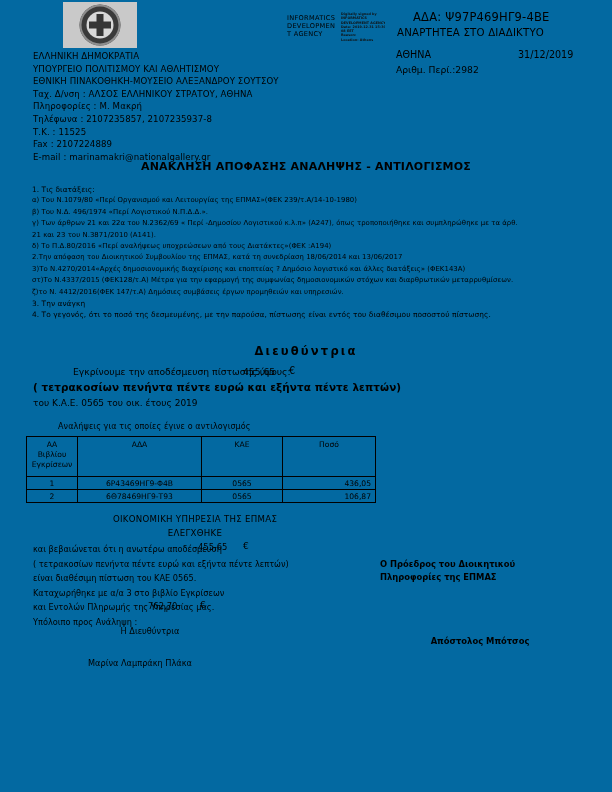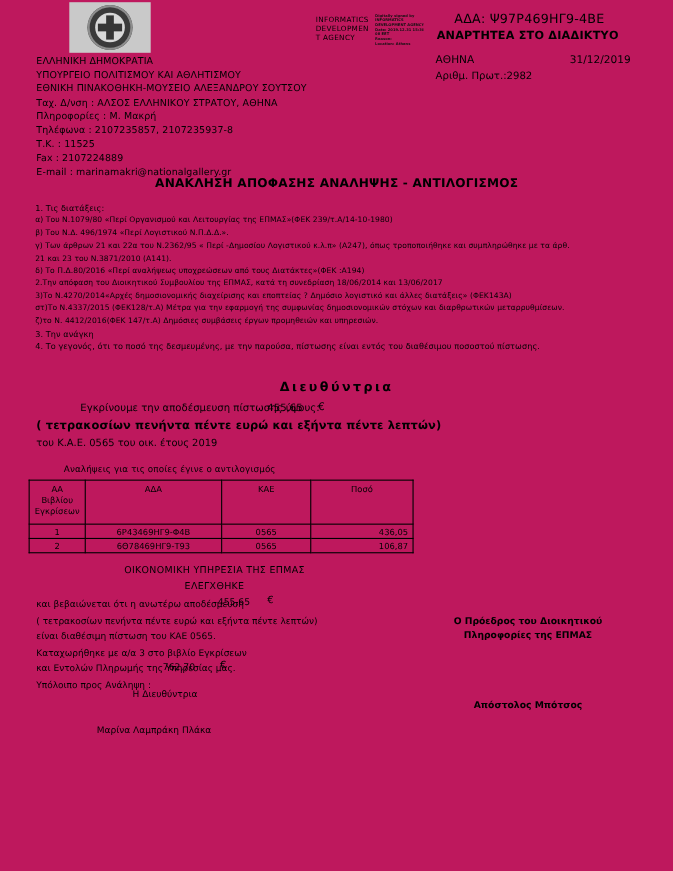--- a/index.html
+++ b/index.html
@@ -8,21 +8,21 @@
     background: #ffffff;
   }
   body {
     font-family: "DejaVu Sans", "Liberation Sans", sans-serif;
     color: #000000;
   }
   #page {
     position: relative;
     width: 612px;
     height: 792px;
-    background: #be185d;
+    background: #0369a1;
     overflow: hidden;
   }
   .abs { position: absolute; }
   .nowrap { white-space: nowrap; }
 
   
   #emblem {
     left: 63px; top: 2px;
     width: 74px; height: 46px;
     background: #c9c9c9;
@@ -73,21 +73,21 @@
     line-height: 4.3px;
     font-weight: bold;
     letter-spacing: 0.05px;
     color: #111;
     white-space: nowrap;
     overflow: hidden;
   }
 
   
   #ada-line { left: 413px; top: 10px; font-size: 11.5px; letter-spacing: 0.2px; }
-  #anartitea { left: 397px; top: 27px; font-size: 10.2px; letter-spacing: 0.2px; font-weight: bold; }
+  #anartitea { left: 397px; top: 27px; font-size: 10.2px; letter-spacing: 0.2px; }
   #athina { left: 396px; top: 49px; font-size: 9.6px; }
   #hmer  { left: 518px; top: 49px; font-size: 9.6px; }
   #arithm { left: 396px; top: 64px; font-size: 9.2px; }
 
   
   #left-head { left: 33px; top: 50px; }
   #left-head div {
     font-size: 8.6px;
     line-height: 12.6px;
     letter-spacing: 0.1px;
@@ -177,21 +177,20 @@
     white-space: nowrap;
   }
   #fin-amt { left: 198px; top: 542px; font-size: 8.4px; }
   #fin-amt-eur { left: 243px; top: 541px; font-size: 9px; }
   #ypol-val { left: 148px; top: 601px; font-size: 8.4px; }
   #ypol-eur { left: 200px; top: 600px; font-size: 9px; }
 
   
   #sig-right {
     left: 380px; top: 558px; width: 200px;
-    text-align: center;
   }
   #sig-right .sr {
     font-size: 8.4px;
     font-weight: bold;
     line-height: 12.6px;
   }
   #sig-right-name {
     left: 380px; top: 636px; width: 200px;
     text-align: center;
     font-size: 8.4px;
@@ -240,41 +239,41 @@
     <div class="s-line">Date: 2019.12.31 15:30:</div>
     <div class="s-line">08 EET</div>
     <div class="s-line">Reason:</div>
     <div class="s-line">Location: Athens</div>
   </div>
 
   <div id="ada-line" class="abs nowrap">ΑΔΑ: Ψ97Ρ469ΗΓ9-4ΒΕ</div>
   <div id="anartitea" class="abs nowrap">ΑΝΑΡΤΗΤΕΑ ΣΤΟ ΔΙΑΔΙΚΤΥΟ</div>
   <div id="athina" class="abs nowrap">ΑΘΗΝΑ</div>
   <div id="hmer" class="abs nowrap">31/12/2019</div>
-  <div id="arithm" class="abs nowrap">Αριθμ. Πρωτ.:2982</div>
+  <div id="arithm" class="abs nowrap">Αριθμ. Περί.:2982</div>
 
   <div id="left-head" class="abs">
     <div>ΕΛΛΗΝΙΚΗ ΔΗΜΟΚΡΑΤΙΑ</div>
     <div>ΥΠΟΥΡΓΕΙΟ  ΠΟΛΙΤΙΣΜΟΥ ΚΑΙ ΑΘΛΗΤΙΣΜΟΥ</div>
     <div>ΕΘΝΙΚΗ ΠΙΝΑΚΟΘΗΚΗ-ΜΟΥΣΕΙΟ ΑΛΕΞΑΝΔΡΟΥ ΣΟΥΤΣΟΥ</div>
     <div>Ταχ. Δ/νση : ΑΛΣΟΣ ΕΛΛΗΝΙΚΟΥ ΣΤΡΑΤΟΥ, ΑΘΗΝΑ</div>
     <div>Πληροφορίες : Μ. Μακρή</div>
     <div>Τηλέφωνα : 2107235857, 2107235937-8</div>
     <div>Τ.Κ. : 11525</div>
     <div>Fax : 2107224889</div>
     <div>E-mail : marinamakri@nationalgallery.gr</div>
   </div>
 
   <div id="doc-title" class="abs">ΑΝΑΚΛΗΣΗ ΑΠΟΦΑΣΗΣ ΑΝΑΛΗΨΗΣ - ΑΝΤΙΛΟΓΙΣΜΟΣ</div>
 
   <div id="preamble" class="abs">
     <div class="pl big">1. Τις διατάξεις:</div>
     <div class="pl">α) Του Ν.1079/80 «Περί Οργανισμού και Λειτουργίας της ΕΠΜΑΣ»(ΦΕΚ   239/τ.Α/14-10-1980)</div>
     <div class="pl">β) Του Ν.Δ. 496/1974 «Περί Λογιστικού Ν.Π.Δ.Δ.».</div>
-    <div class="pl">γ) Των άρθρων 21 και 22α του Ν.2362/95 « Περί -Δημοσίου Λογιστικού κ.λ.π» (Α247), όπως τροποποιήθηκε και συμπληρώθηκε με τα άρθ.</div>
+    <div class="pl">γ) Των άρθρων 21 και 22α του Ν.2362/69 « Περί -Δημοσίου Λογιστικού κ.λ.π» (Α247), όπως τροποποιήθηκε και συμπληρώθηκε με τα άρθ.</div>
     <div class="pl">21 και 23 του Ν.3871/2010 (Α141).</div>
     <div class="pl">δ) Το Π.Δ.80/2016 «Περί αναλήψεως υποχρεώσεων από τους Διατάκτες»(ΦΕΚ :Α194)</div>
     <div class="pl">2.Την απόφαση του Διοικητικού Συμβουλίου της ΕΠΜΑΣ, κατά τη   συνεδρίαση 18/06/2014 και 13/06/2017</div>
     <div class="pl">3)Το Ν.4270/2014«Αρχές δημοσιονομικής διαχείρισης και εποπτείας ? Δημόσιο λογιστικό και άλλες διατάξεις» (ΦΕΚ143Α)</div>
     <div class="pl">στ)Το Ν.4337/2015 (ΦΕΚ128/τ.Α) Μέτρα για την εφαρμογή της συμφωνίας δημοσιονομικών στόχων και διαρθρωτικών μεταρρυθμίσεων.</div>
     <div class="pl">ζ)το Ν. 4412/2016(ΦΕΚ 147/τ.Α) Δημόσιες συμβάσεις έργων προμηθειών και υπηρεσιών.</div>
     <div class="pl big">3. Την ανάγκη</div>
     <div class="pl big">4. Το γεγονός, ότι το ποσό της δεσμευμένης, με την παρούσα, πίστωσης είναι εντός του διαθέσιμου ποσοστού πίστωσης.</div>
   </div>
 

